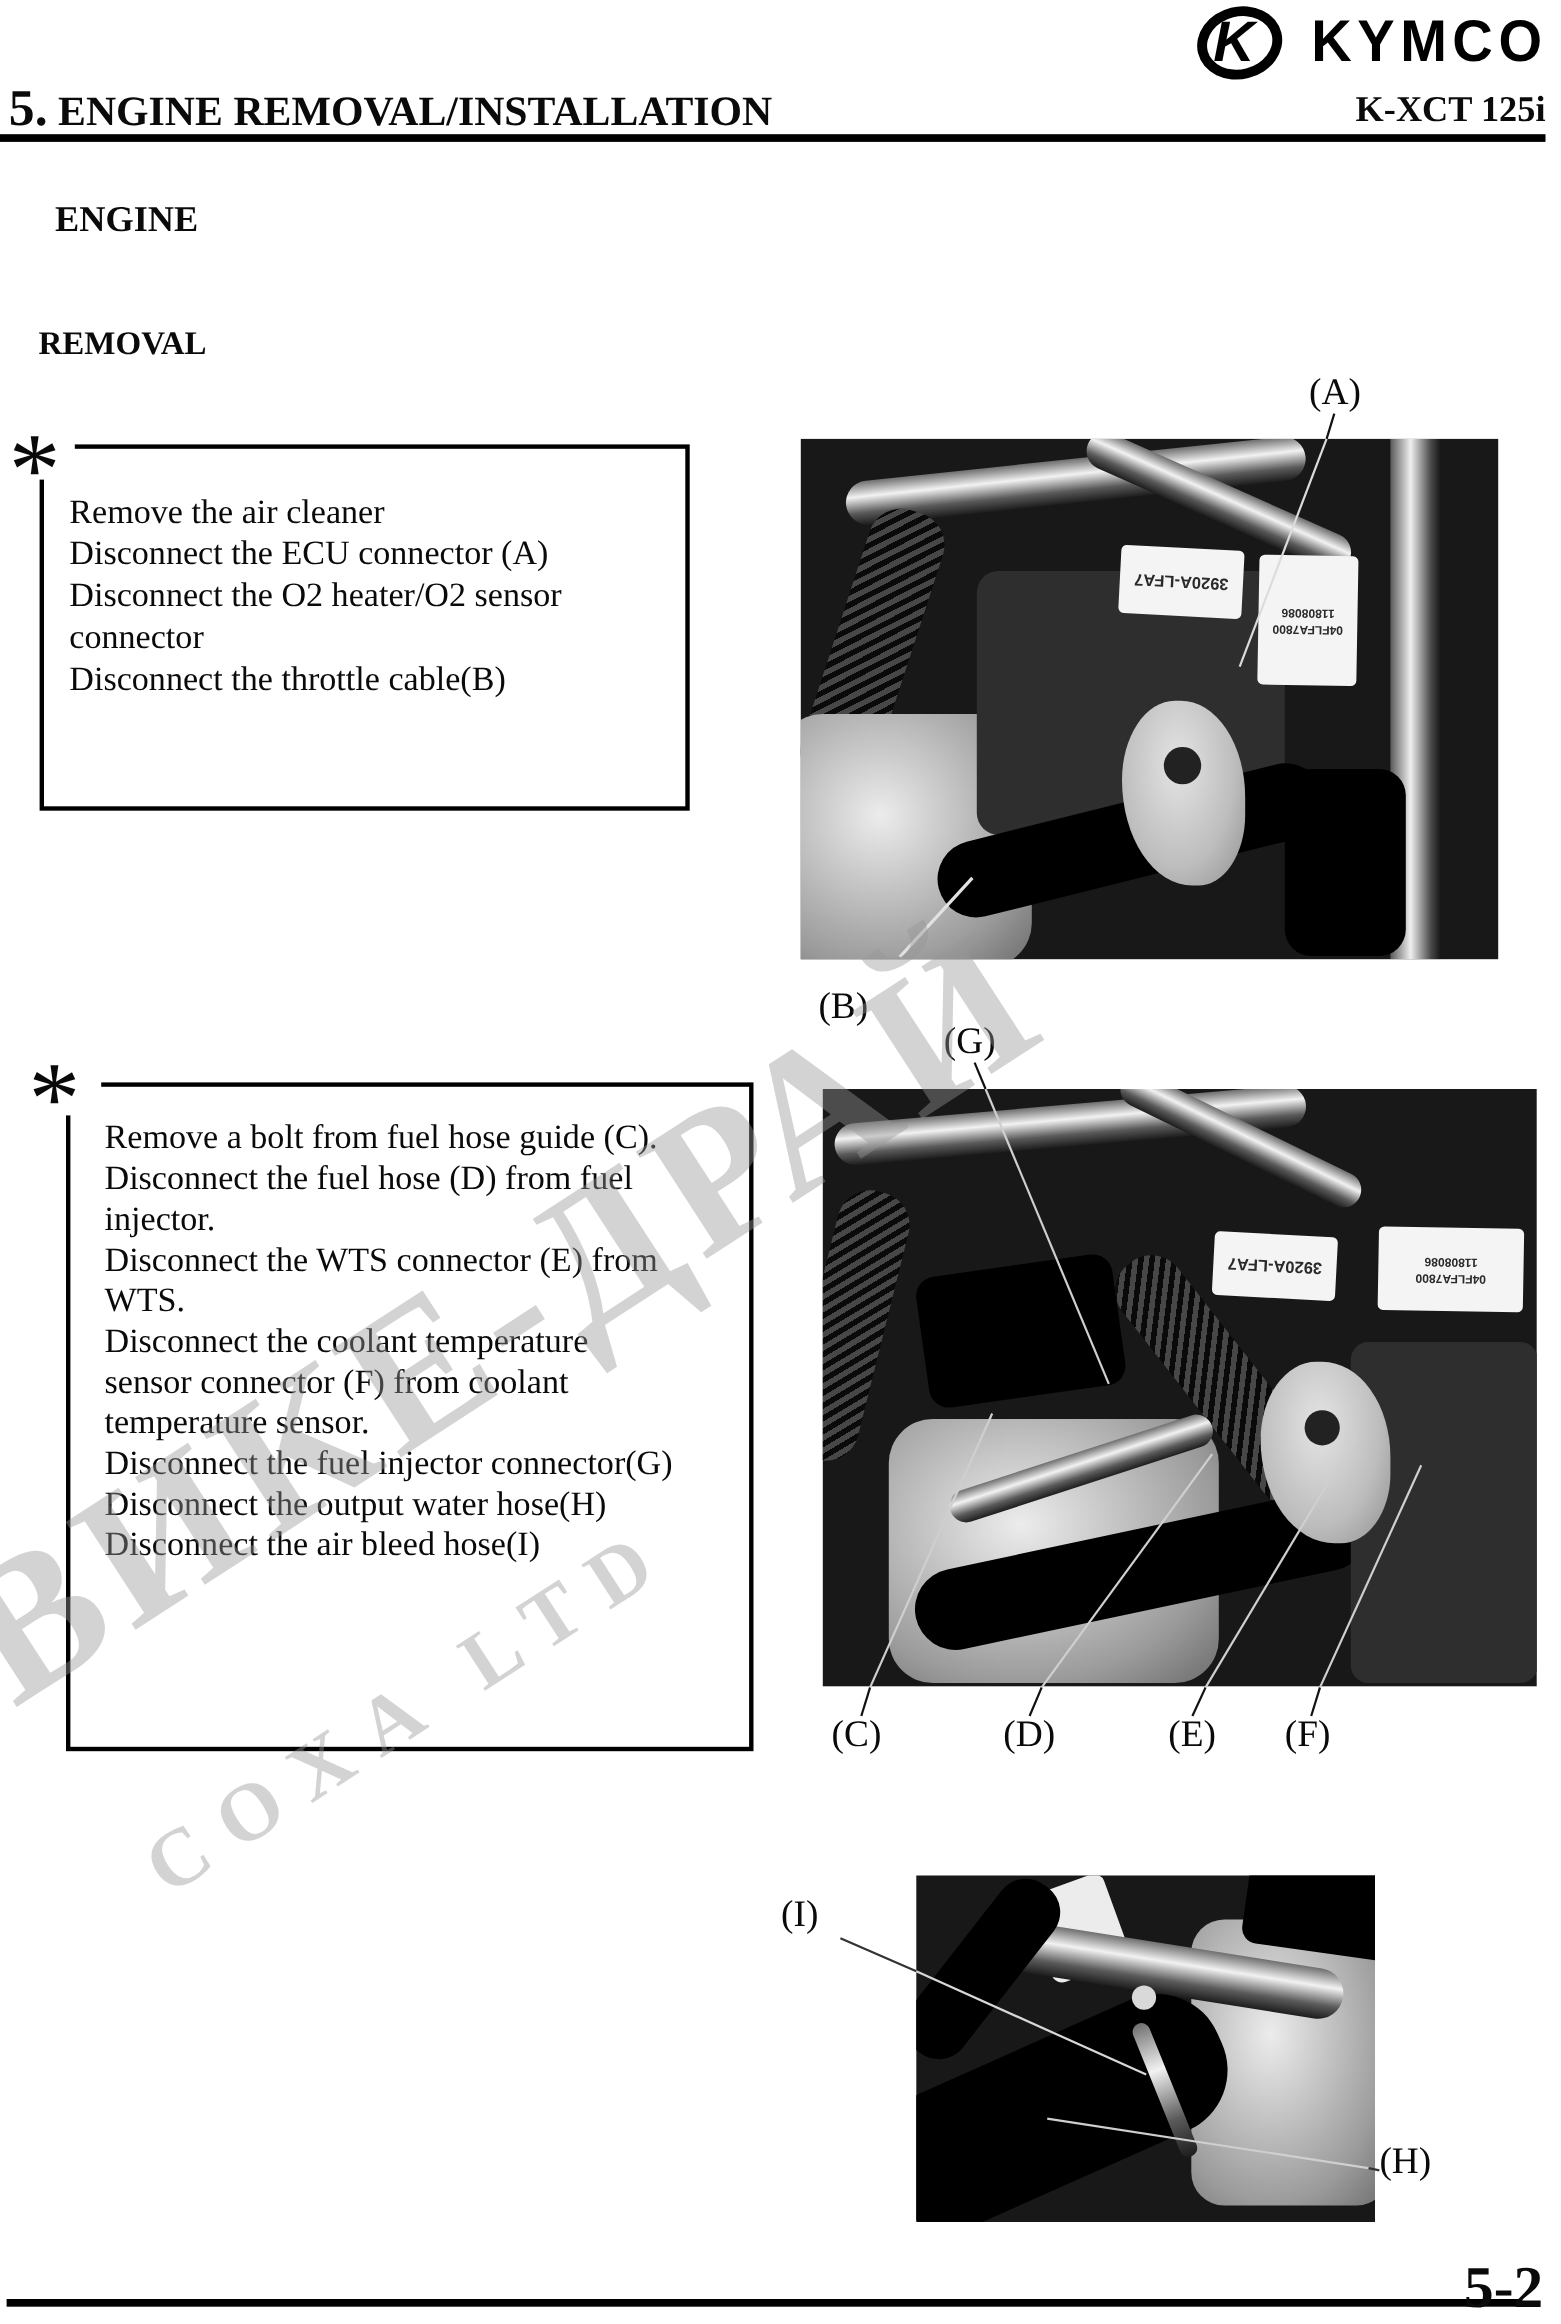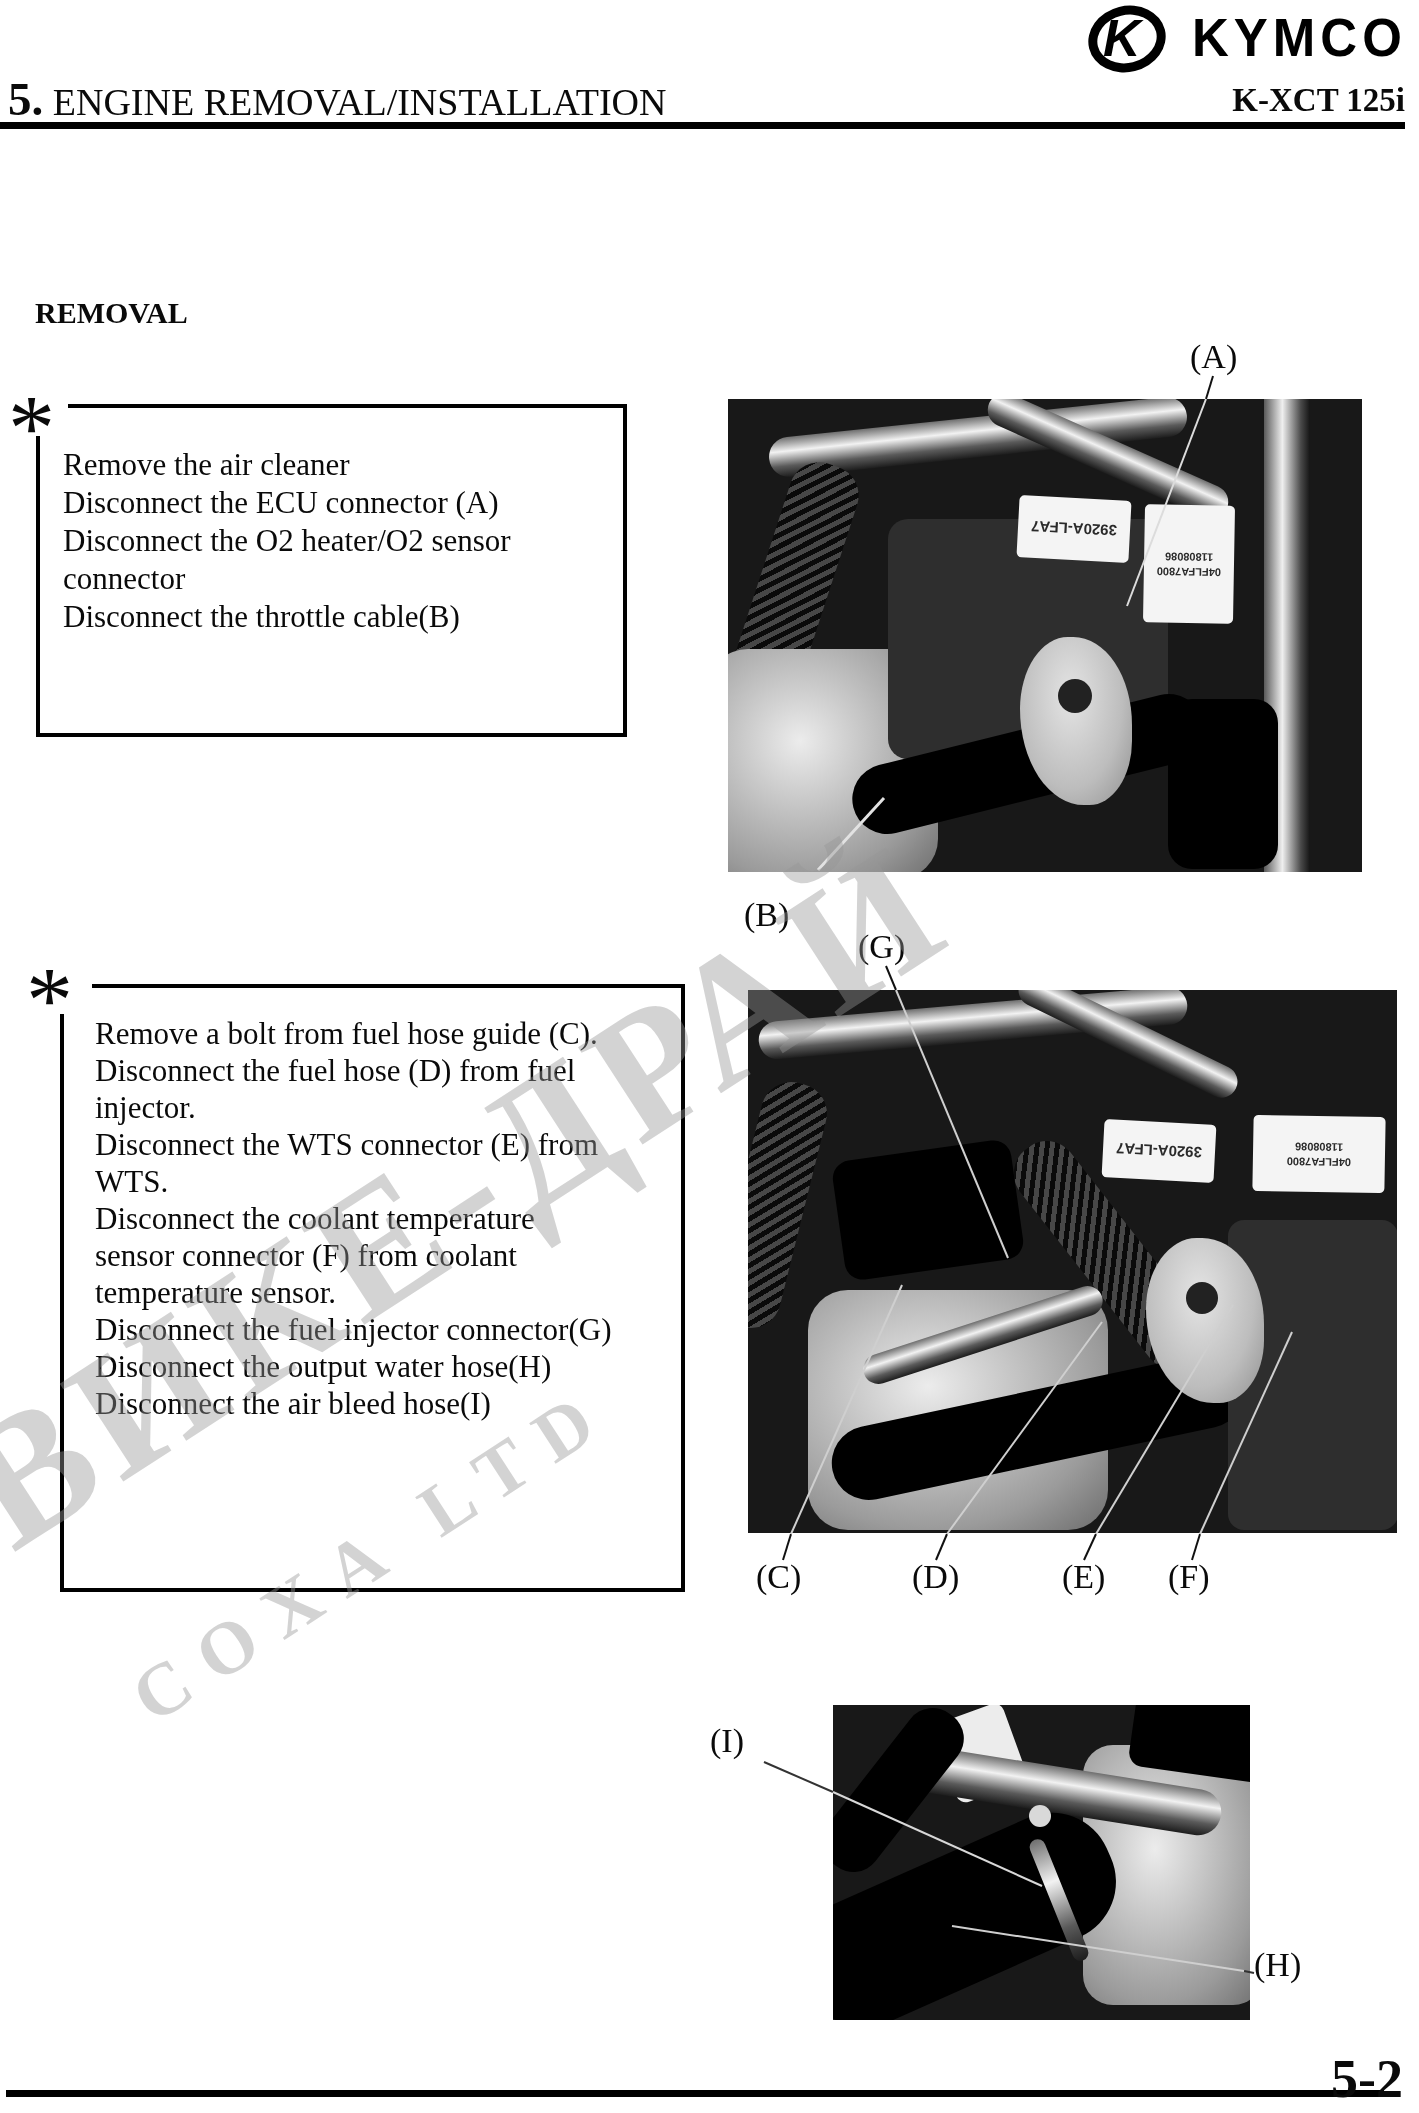--- a/index.html
+++ b/index.html
@@ -8,21 +8,21 @@
 
   
   .logo-ring{position:absolute;left:1088px;top:6px;width:78px;height:66px;border:9px solid #000;
              border-radius:50%;transform:rotate(-14deg);box-sizing:border-box;}
   .logo-k{position:absolute;left:1103px;top:8px;font-family:"Liberation Sans",sans-serif;
           font-weight:bold;font-size:52px;font-style:italic;color:#000;}
   .wordmark{position:absolute;left:1192px;top:8px;font-family:"Liberation Sans",sans-serif;
             font-weight:bold;font-size:51px;letter-spacing:5px;color:#000;transform:scaleY(1.05);}
   .chapter{position:absolute;left:8px;top:72px;white-space:nowrap;}
   .chapter .num{font-size:47px;font-weight:bold;}
-  .chapter .ttl{font-size:38px;font-weight:normal;letter-spacing:0px;}
+  .chapter .ttl{font-size:38px;font-weight:bold;letter-spacing:0px;}
   .model{position:absolute;right:14px;top:82px;font-size:33px;font-weight:bold;}
   .rule-top{position:absolute;left:0;top:122px;width:1405px;height:7px;background:#000;}
   .rule-bottom{position:absolute;left:6px;top:2090px;width:1378px;height:7px;background:#000;}
   .pageno{position:absolute;right:16px;top:2048px;font-size:54px;font-weight:bold;}
 
   .sect-h{position:absolute;left:50px;top:182px;font-size:33px;font-weight:bold;line-height:37px;}
   .sub-h{position:absolute;left:35px;top:296px;font-size:30px;font-weight:bold;}
 
   
   .notebox{position:absolute;border:4px solid #000;box-sizing:border-box;background:transparent;}
@@ -64,20 +64,21 @@
   <div class="logo-ring"></div>
   <div class="logo-k">K</div>
   <div class="wordmark">KYMCO</div>
   <div class="chapter">
     <span class="num">5.</span><span class="ttl"> ENGINE REMOVAL/INSTALLATION</span>
   </div>
   <div class="model">K-XCT 125i</div>
   <div class="rule-top"></div>
 
   <div class="sect-h">
+    <div>ENGINE</div>
   </div>
   <div class="sub-h">REMOVAL</div>
 
   <div class="notebox" style="left:36px;top:404px;width:591px;height:333px;"></div>
   <div class="corner-mask" style="left:28px;top:392px;width:40px;height:44px;"></div>
   <div class="asterisk" style="left:8px;top:380px;">*</div>
   <div class="nline n1line" style="left:63px;top:447px;">Remove the air cleaner</div>
   <div class="nline n1line" style="left:63px;top:485px;">Disconnect the ECU connector (A)</div>
   <div class="nline n1line" style="left:63px;top:523px;">Disconnect the O2 heater/O2 sensor</div>
   <div class="nline n1line" style="left:63px;top:561px;">connector</div>

